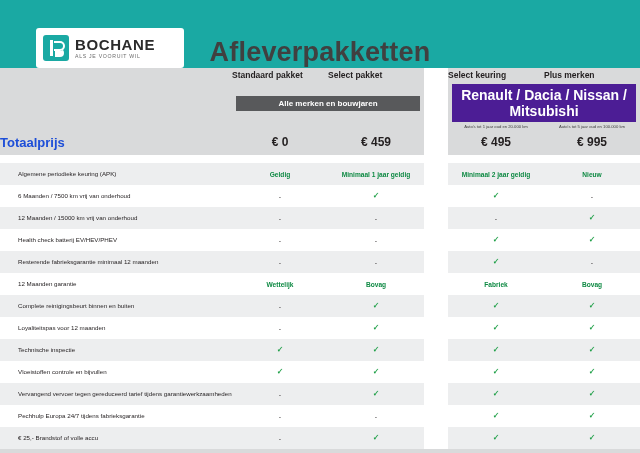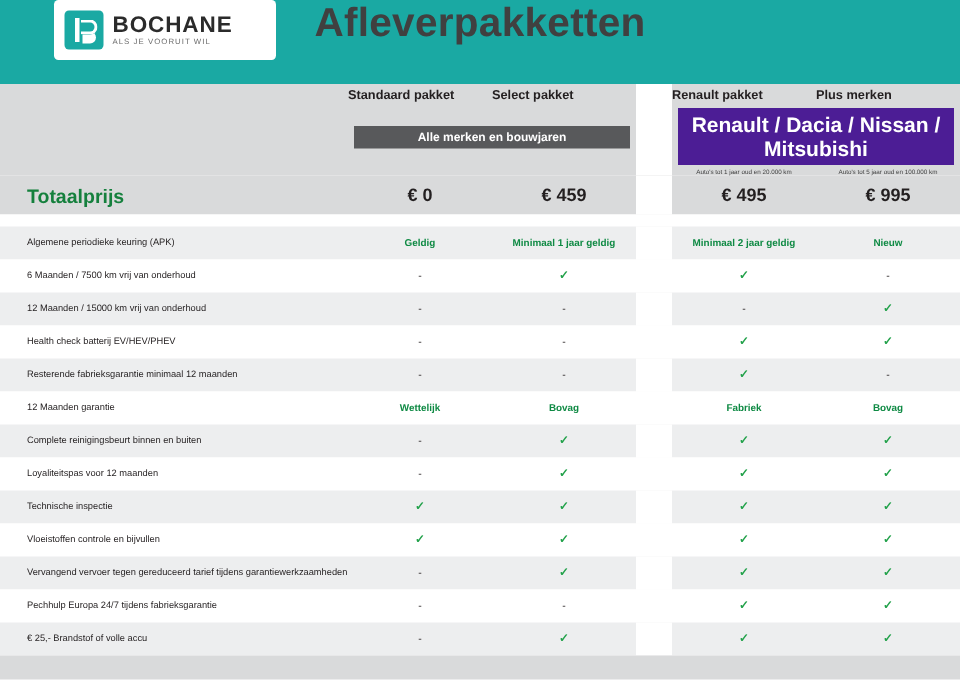--- a/index.html
+++ b/index.html
@@ -17,24 +17,24 @@
     position: relative;
     width: 640px;
     height: 453px;
     background: #ffffff;
     box-sizing: border-box;
   }
 
   
   .header {
     position: relative;
-    height: 56px;
+    height: 68px;
     background: #1aa9a3;
     display: flex;
-    align-items: flex-start;
+    align-items: flex-end;
   }
   .logo-box {
     margin-left: 36px;
     width: 148px;
     height: 40px;
     background: #ffffff;
     border-radius: 3px;
     display: flex;
     align-items: center;
     padding-left: 7px;
@@ -138,22 +138,21 @@
   .subnote {
     font-size: 4.2px;
     color: #3d3d3d;
     text-align: center;
     padding-top: 2px;
     line-height: 1.25;
   }
   .totaal {
     font-size: 13px;
     font-weight: bold;
-    color: #15803d;
-    padding-left: 18px;
+    color: #1d4ed8;
   }
   .price {
     text-align: center;
     font-size: 12px;
     font-weight: bold;
     color: #231f20;
   }
 
   .feature {
     font-size: 6.2px;
@@ -219,21 +218,21 @@
       <col class="col-pkg">
       <col class="col-pkg">
     </colgroup>
 
     <tbody>
         <tr class="band">
       <td style="height:16px"></td>
       <td class="pkg-head">Standaard pakket</td>
       <td class="pkg-head">Select pakket</td>
       <td class="sep-col"></td>
-      <td class="pkg-head">Renault pakket</td>
+      <td class="pkg-head">Select keuring</td>
       <td class="pkg-head">Plus merken</td>
     </tr>
 
     <tr class="band">
       <td></td>
       <td colspan="2">
         <div class="ribbon">Alle merken en bouwjaren</div>
       </td>
       <td class="sep-col"></td>
       <td colspan="2">

